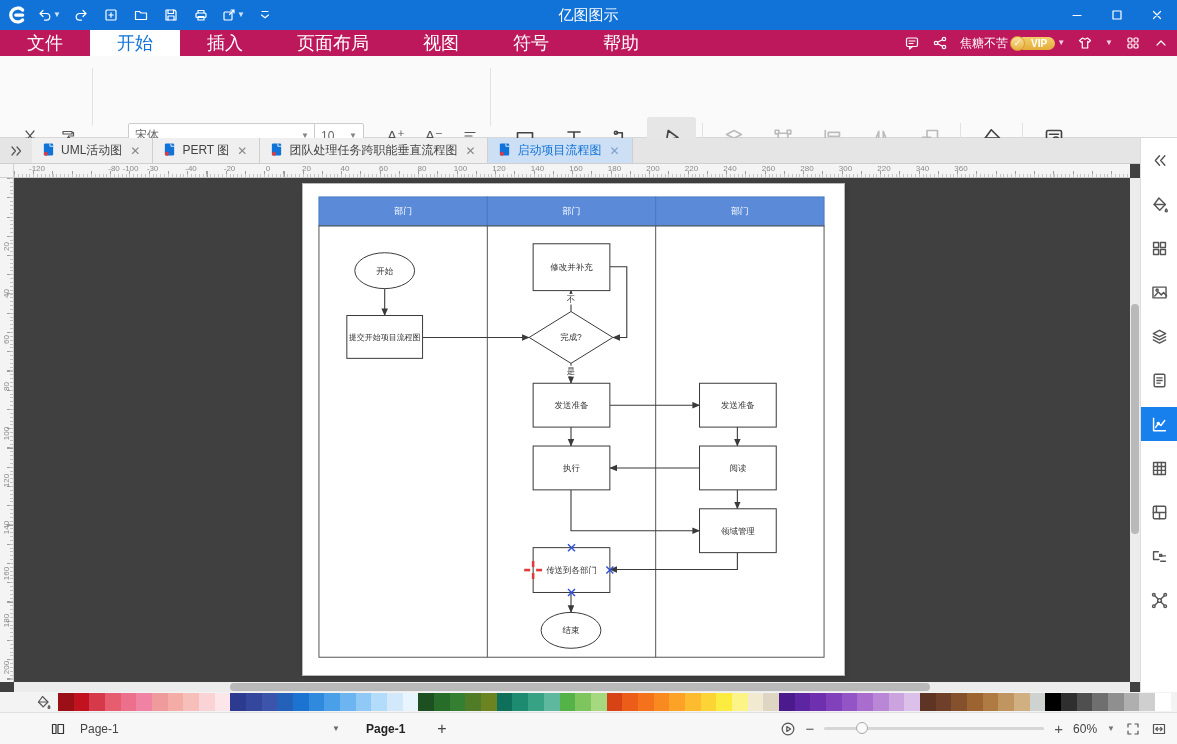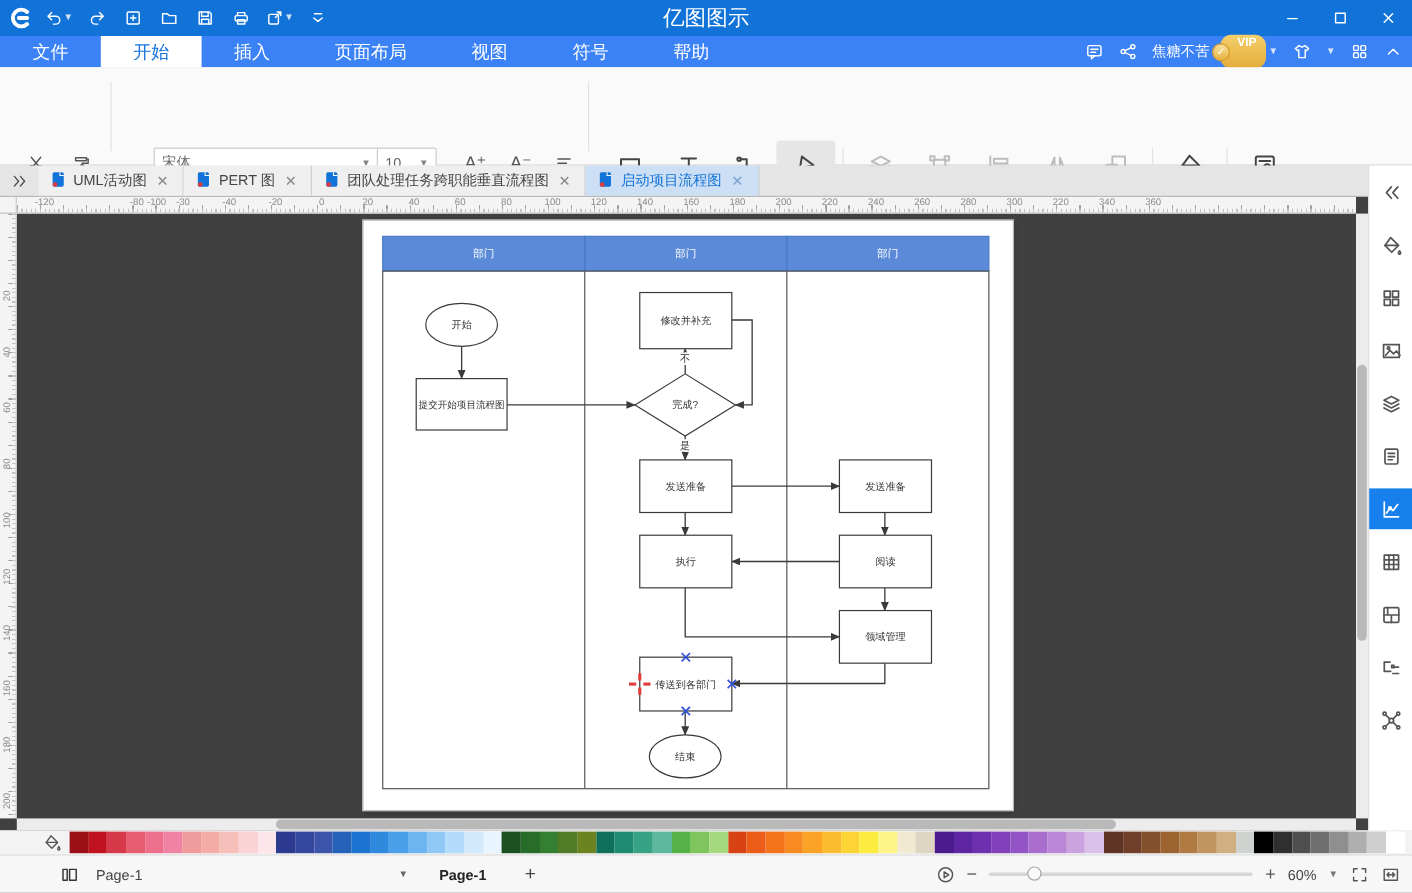--- a/index.html
+++ b/index.html
@@ -8,31 +8,31 @@
   .ic{display:inline-flex;align-items:center;justify-content:center;}
   .ic svg{width:16px;height:16px;stroke:currentColor;fill:none;stroke-width:1.2;stroke-linecap:round;stroke-linejoin:round;}
   .caret{font-size:8px;line-height:1;color:inherit;opacity:.8;}
 
   
   .titlebar{position:absolute;left:0;top:0;right:0;height:30px;background:#1173d8;display:flex;align-items:center;color:#fff;}
   .logo{width:34px;display:flex;justify-content:center;}
   .logo svg{width:20px;height:20px;stroke:#fff;fill:none;stroke-width:2.6;stroke-linecap:round;}
   .qa{display:flex;align-items:center;gap:4px;}
   .qa-btn{height:24px;min-width:26px;padding:0 3px;display:flex;align-items:center;justify-content:center;border-radius:3px;color:#fff;}
-  .win-title{position:absolute;left:50%;transform:translateX(-50%);font-size:18px;color:#fff;}
+  .win-title{position:absolute;left:50%;transform:translateX(-50%);font-size:15px;color:#fff;}
   .win-controls{position:absolute;right:0;top:0;display:flex;height:30px;}
   .win-btn{width:40px;display:flex;align-items:center;justify-content:center;color:#fff;}
 
   
-  .menubar{position:absolute;left:0;top:30px;right:0;height:26px;background:#3b82f6;display:flex;color:#fff;font-size:15px;}
+  .menubar{position:absolute;left:0;top:30px;right:0;height:26px;background:#be185d;display:flex;color:#fff;font-size:18px;}
   .menu-item{padding:0 27px;display:flex;align-items:center;cursor:default;}
   .menu-item.active{background:#fff;color:#1173d8;}
   .menu-right{position:absolute;right:8px;top:30px;height:26px;display:flex;align-items:center;gap:12px;color:#fff;}
   .vipwrap{display:flex;align-items:center;gap:2px;font-size:12px;}
-  .vip-badge{display:flex;align-items:center;background:linear-gradient(#f3cf6a,#e4ac3a);border-radius:9px;padding:1px 8px 16px 14px;margin-left:-10px;color:#fff;font-size:10px;font-weight:bold;}
+  .vip-badge{display:flex;align-items:center;background:linear-gradient(#f3cf6a,#e4ac3a);border-radius:9px;padding:1px 8px 1px 14px;margin-left:-10px;color:#fff;font-size:10px;font-weight:bold;}
   .vip-circ{width:15px;height:15px;border-radius:50%;background:linear-gradient(#f8e09a,#e8b342);border:1px solid #d79b2c;display:flex;align-items:center;justify-content:center;color:#fff;font-size:9px;position:relative;z-index:1;}
 
   
   .ribbon{position:absolute;left:0;top:56px;right:0;height:82px;background:#fafafa;border-bottom:1px solid #d7d7d7;color:#555;}
   .rb-btn{position:absolute;width:32px;height:28px;display:flex;align-items:center;justify-content:center;border-radius:3px;color:#555;}
   .rb-sel{position:absolute;height:25px;background:#fff;border:1px solid #ccc;border-radius:2px;display:flex;align-items:center;font-size:12px;color:#666;padding:0 6px;justify-content:space-between;}
   .vdiv{position:absolute;top:12px;width:1px;height:58px;background:#e2e2e2;}
   .fmt-row{position:absolute;left:96px;top:97px;display:flex;align-items:center;}
   .fmt-btn{min-width:31px;height:27px;padding:0 2px;display:flex;align-items:flex-end;justify-content:center;font-size:14px;color:#555;padding-bottom:4px;gap:1px;}
   .fmt-b{font-weight:bold;}

